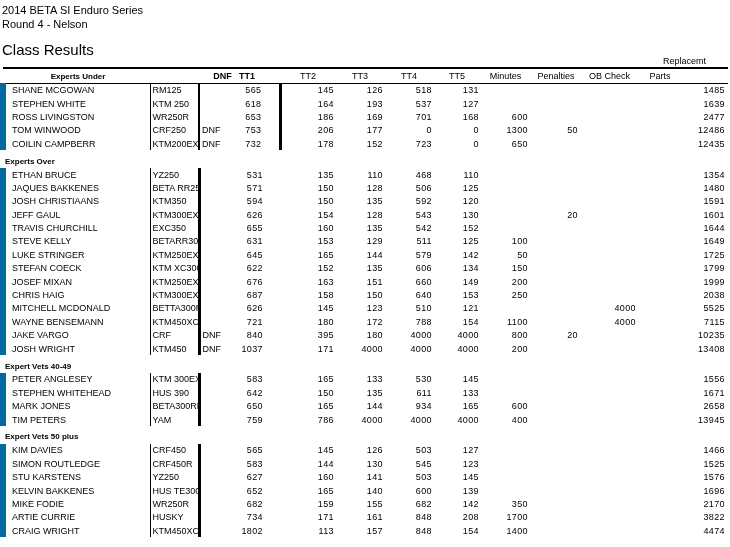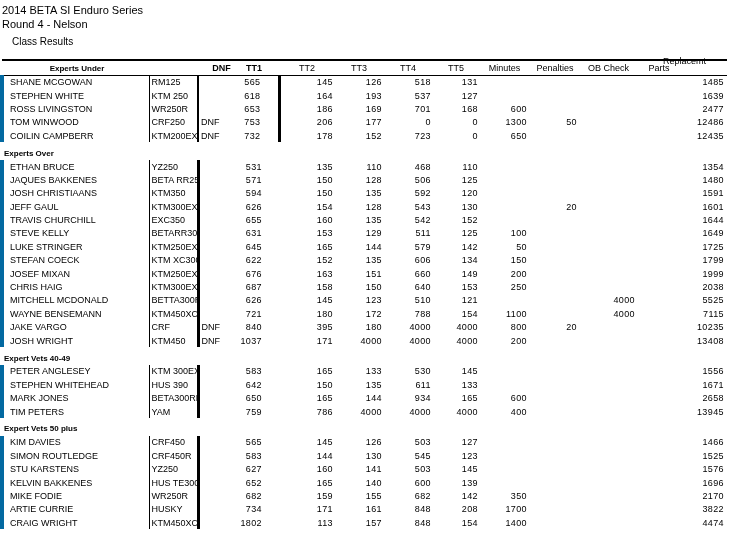--- a/index.html
+++ b/index.html
@@ -2,40 +2,40 @@
 <html><head>
 <meta charset="utf-8">
 <style>
   html,body { margin:0; padding:0; }
   body {
     width:730px; height:547px; background:#ffffff; color:#000000;
     font-family:"Liberation Sans", sans-serif; overflow:hidden; position:relative;
   }
   .titles { padding:3px 12px 0 2px; font-size:11px; }
   .t-line { line-height:14px; }
-  .class-label { margin-top:4px; font-size:10px; line-height:14px; padding-left:12px; }
+  .class-label { margin-top:12px; font-size:15px; line-height:14px; padding-left:2px; }
   .replacemt { position:absolute; left:663px; top:56px; font-size:9px; }
 
   table.results { border-collapse:collapse; table-layout:fixed; width:725px; margin-top:10px; }
   th, td { padding:0; overflow:hidden; white-space:nowrap; font-weight:normal; vertical-align:middle; }
 
   col.w-name{width:147px} col.w-bike{width:49px} col.w-dnf{width:40px} col.w-tt1{width:41px}
   col.w-tt2{width:55px} col.w-tt3{width:49px} col.w-tt4{width:49px} col.w-tt5{width:47px}
   col.w-minutes{width:50px} col.w-penalties{width:51px} col.w-obcheck{width:56px}
   col.w-parts{width:45px} col.w-total{width:46px}
 
   thead th { border-top:2px solid #000; border-bottom:1px solid #000; height:14px; font-size:9px; text-align:center; }
   th.h-group { font-weight:bold; font-size:8px; padding-left:3px; }
   th.h-dnf { font-weight:bold; padding-left:7px; }
-  th.h-tt1 { font-weight:bold; text-align:right; padding-right:17px; }
+  th.h-tt1 { font-weight:bold; text-align:left; padding-right:17px; }
   th.h-plain { padding-left:1px; }
 
   tr.data { height:13.4px; }
   tr.data td { font-size:9px; }
-  td.c-name { font-size:8px; padding-left:6px; border-left:4px solid #0369a1; border-right:1px solid #000; }
+  td.c-name { font-size:8px; padding-left:6px; border-left:6px solid #0369a1; border-right:1px solid #000; }
   td.c-bike { font-size:8px; padding-left:2px; }
   tr.s0 td.c-bike { border-right:2px solid #000;margin-left:48px; }
   tr.s1 td.c-bike, tr.s2 td.c-bike, tr.s3 td.c-bike { border-right:3px solid #000; }
   tr.s0 td.c-tt1 { border-right:3px solid #000; }
   td.c-dnf { padding-left:2px; }
   td.num { text-align:right; letter-spacing:0.4px; }
   td.c-tt1 { padding-right:17px;text-align:right; }
   td.c-tt2, td.c-tt3, td.c-tt4, td.c-tt5, td.c-obcheck { padding-right:1px; }
   td.c-minutes { padding-right:2px; }
   td.c-penalties { padding-right:3px; }

